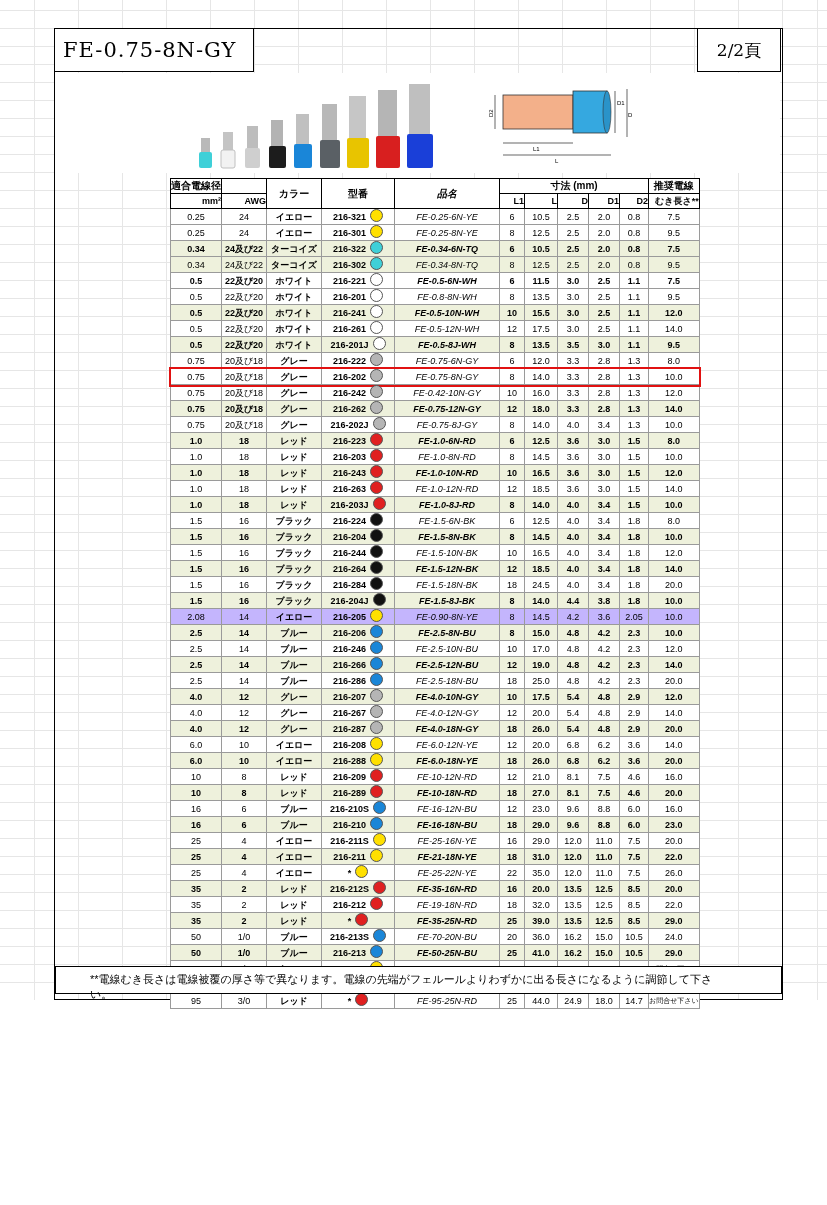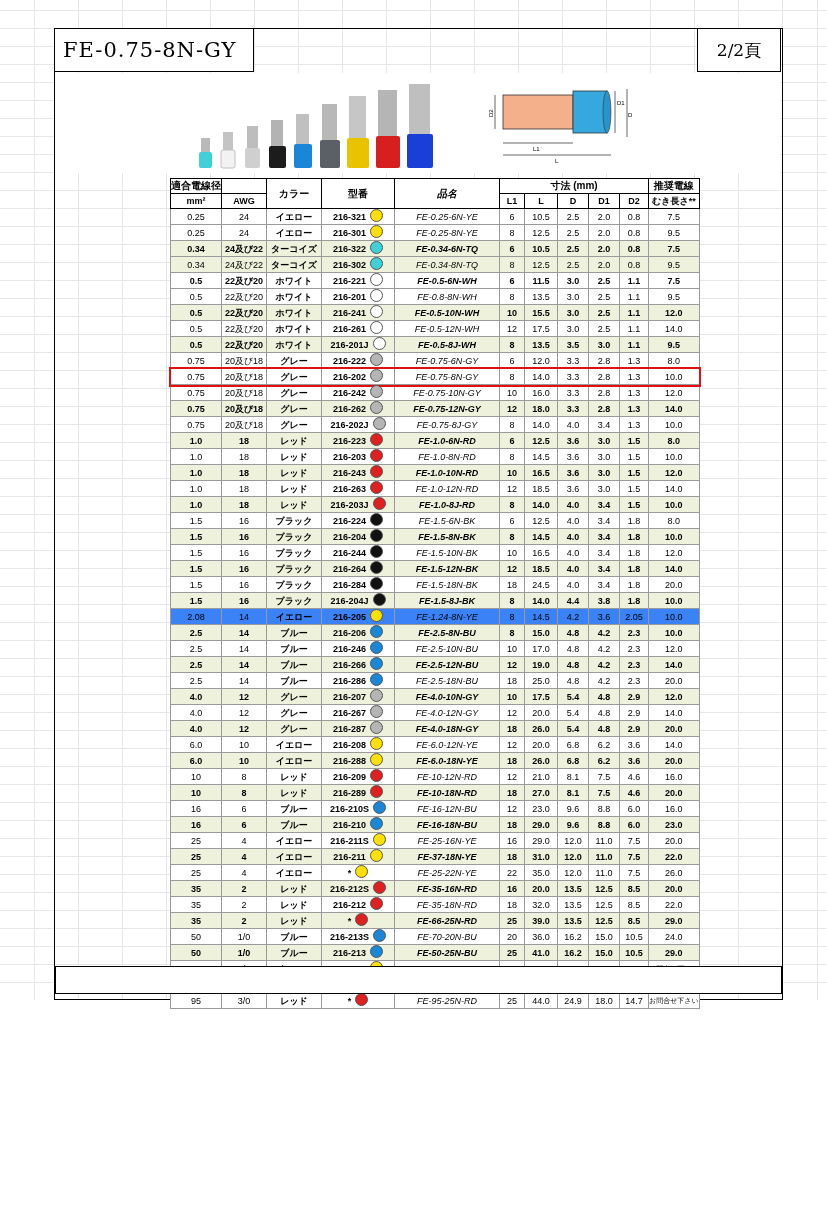--- a/index.html
+++ b/index.html
@@ -30,21 +30,21 @@
   .imgarea{position:absolute;left:55px;top:73px;width:725px;height:100px;background:#fff;}
   .ferrules{position:absolute;left:140px;top:5px;width:260px;height:95px;}
   .diagram{position:absolute;left:430px;top:8px;width:150px;height:88px;}
 
   
   .tbl{position:absolute;left:170px;top:178px;border-collapse:collapse;font-size:9px;
        font-family:"Liberation Sans",sans-serif;}
   .tbl td,.tbl th{border:1px solid #9a9a9a;padding:0;height:14px;line-height:14px;
        text-align:center;white-space:nowrap;}
   .hdr td{background:#fff;font-weight:bold;font-size:10px;border:1px solid #000;}
-  .hdr .sub{font-size:9px;}
+  .hdr .sub{font-size:9px;text-align:right;}
   .c-size{width:36px;}
   .c-awg{width:44px;}
   .c-col{width:54px;text-align:left;padding-left:3px;font-weight:bold;}
   .c-model{width:72px;text-align:left;padding-left:3px;font-weight:bold;position:relative;}
   .c-name{width:104px;text-align:left;padding-left:4px;font-style:italic;}
   .c-l1{width:24px;}
   .c-l{width:32px;}
   .c-d{width:30px;}
   .c-d1{width:30px;}
   .c-d2{width:28px;}
@@ -301,21 +301,21 @@
           <td class="c-d">3.3</td>
           <td class="c-d1">2.8</td>
           <td class="c-d2">1.3</td>
           <td class="c-strip">10.0</td>
         </tr>
         <tr style="background: rgb(255, 255, 255);">
           <td class="c-size">0.75</td>
           <td class="c-awg">20及び18</td>
           <td class="c-col">グレー</td>
           <td class="c-model">216-242<span class="dot" style="background:#b5b5b5"></span></td>
-          <td class="c-name">FE-0.75-10N-GY</td>
+          <td class="c-name">FE-0.42-10N-GY</td>
           <td class="c-l1">10</td>
           <td class="c-l">16.0</td>
           <td class="c-d">3.3</td>
           <td class="c-d1">2.8</td>
           <td class="c-d2">1.3</td>
           <td class="c-strip">12.0</td>
         </tr>
         <tr style="background: rgb(238, 241, 220); font-weight: bold;">
           <td class="c-size">0.75</td>
           <td class="c-awg">20及び18</td>
@@ -478,26 +478,26 @@
           <td class="c-col">ブラック</td>
           <td class="c-model">216-204J<span class="dot" style="background:#111111"></span></td>
           <td class="c-name">FE-1.5-8J-BK</td>
           <td class="c-l1">8</td>
           <td class="c-l">14.0</td>
           <td class="c-d">4.4</td>
           <td class="c-d1">3.8</td>
           <td class="c-d2">1.8</td>
           <td class="c-strip">10.0</td>
         </tr>
-        <tr style="background: #3b82f6;">
+        <tr style="background: #c4b5fd;">
           <td class="c-size">2.08</td>
           <td class="c-awg">14</td>
           <td class="c-col">イエロー</td>
           <td class="c-model">216-205<span class="dot" style="background:#ffe000"></span></td>
-          <td class="c-name">FE-1.24-8N-YE</td>
+          <td class="c-name">FE-0.90-8N-YE</td>
           <td class="c-l1">8</td>
           <td class="c-l">14.5</td>
           <td class="c-d">4.2</td>
           <td class="c-d1">3.6</td>
           <td class="c-d2">2.05</td>
           <td class="c-strip">10.0</td>
         </tr>
         <tr style="background: rgb(238, 241, 220); font-weight: bold;">
           <td class="c-size">2.5</td>
           <td class="c-awg">14</td>
@@ -678,21 +678,21 @@
           <td class="c-d">12.0</td>
           <td class="c-d1">11.0</td>
           <td class="c-d2">7.5</td>
           <td class="c-strip">20.0</td>
         </tr>
         <tr style="background: rgb(238, 241, 220); font-weight: bold;">
           <td class="c-size">25</td>
           <td class="c-awg">4</td>
           <td class="c-col">イエロー</td>
           <td class="c-model">216-211<span class="dot" style="background:#ffe000"></span></td>
-          <td class="c-name">FE-37-18N-YE</td>
+          <td class="c-name">FE-21-18N-YE</td>
           <td class="c-l1">18</td>
           <td class="c-l">31.0</td>
           <td class="c-d">12.0</td>
           <td class="c-d1">11.0</td>
           <td class="c-d2">7.5</td>
           <td class="c-strip">22.0</td>
         </tr>
         <tr style="background: rgb(255, 255, 255);">
           <td class="c-size">25</td>
           <td class="c-awg">4</td>
@@ -717,34 +717,34 @@
           <td class="c-d">13.5</td>
           <td class="c-d1">12.5</td>
           <td class="c-d2">8.5</td>
           <td class="c-strip">20.0</td>
         </tr>
         <tr style="background: rgb(255, 255, 255);">
           <td class="c-size">35</td>
           <td class="c-awg">2</td>
           <td class="c-col">レッド</td>
           <td class="c-model">216-212<span class="dot" style="background:#e02020"></span></td>
-          <td class="c-name">FE-35-18N-RD</td>
+          <td class="c-name">FE-19-18N-RD</td>
           <td class="c-l1">18</td>
           <td class="c-l">32.0</td>
           <td class="c-d">13.5</td>
           <td class="c-d1">12.5</td>
           <td class="c-d2">8.5</td>
           <td class="c-strip">22.0</td>
         </tr>
         <tr style="background: rgb(238, 241, 220); font-weight: bold;">
           <td class="c-size">35</td>
           <td class="c-awg">2</td>
           <td class="c-col">レッド</td>
           <td class="c-model">*<span class="dot" style="background:#e02020"></span></td>
-          <td class="c-name">FE-66-25N-RD</td>
+          <td class="c-name">FE-35-25N-RD</td>
           <td class="c-l1">25</td>
           <td class="c-l">39.0</td>
           <td class="c-d">13.5</td>
           <td class="c-d1">12.5</td>
           <td class="c-d2">8.5</td>
           <td class="c-strip">29.0</td>
         </tr>
         <tr style="background: rgb(255, 255, 255);">
           <td class="c-size">50</td>
           <td class="c-awg">1/0</td>
@@ -807,13 +807,14 @@
           <td class="c-l">44.0</td>
           <td class="c-d">24.9</td>
           <td class="c-d1">18.0</td>
           <td class="c-d2">14.7</td>
           <td class="c-strip sm">お問合せ下さい</td>
         </tr>
       </tbody>
   </table>
 
   <div class="noteline"></div>
+  <div class="note">**電線むき長さは電線被覆の厚さ等で異なります。電線の先端がフェルールよりわずかに出る長さになるように調節して下さい。</div>
 </div>
 
 </body></html>

